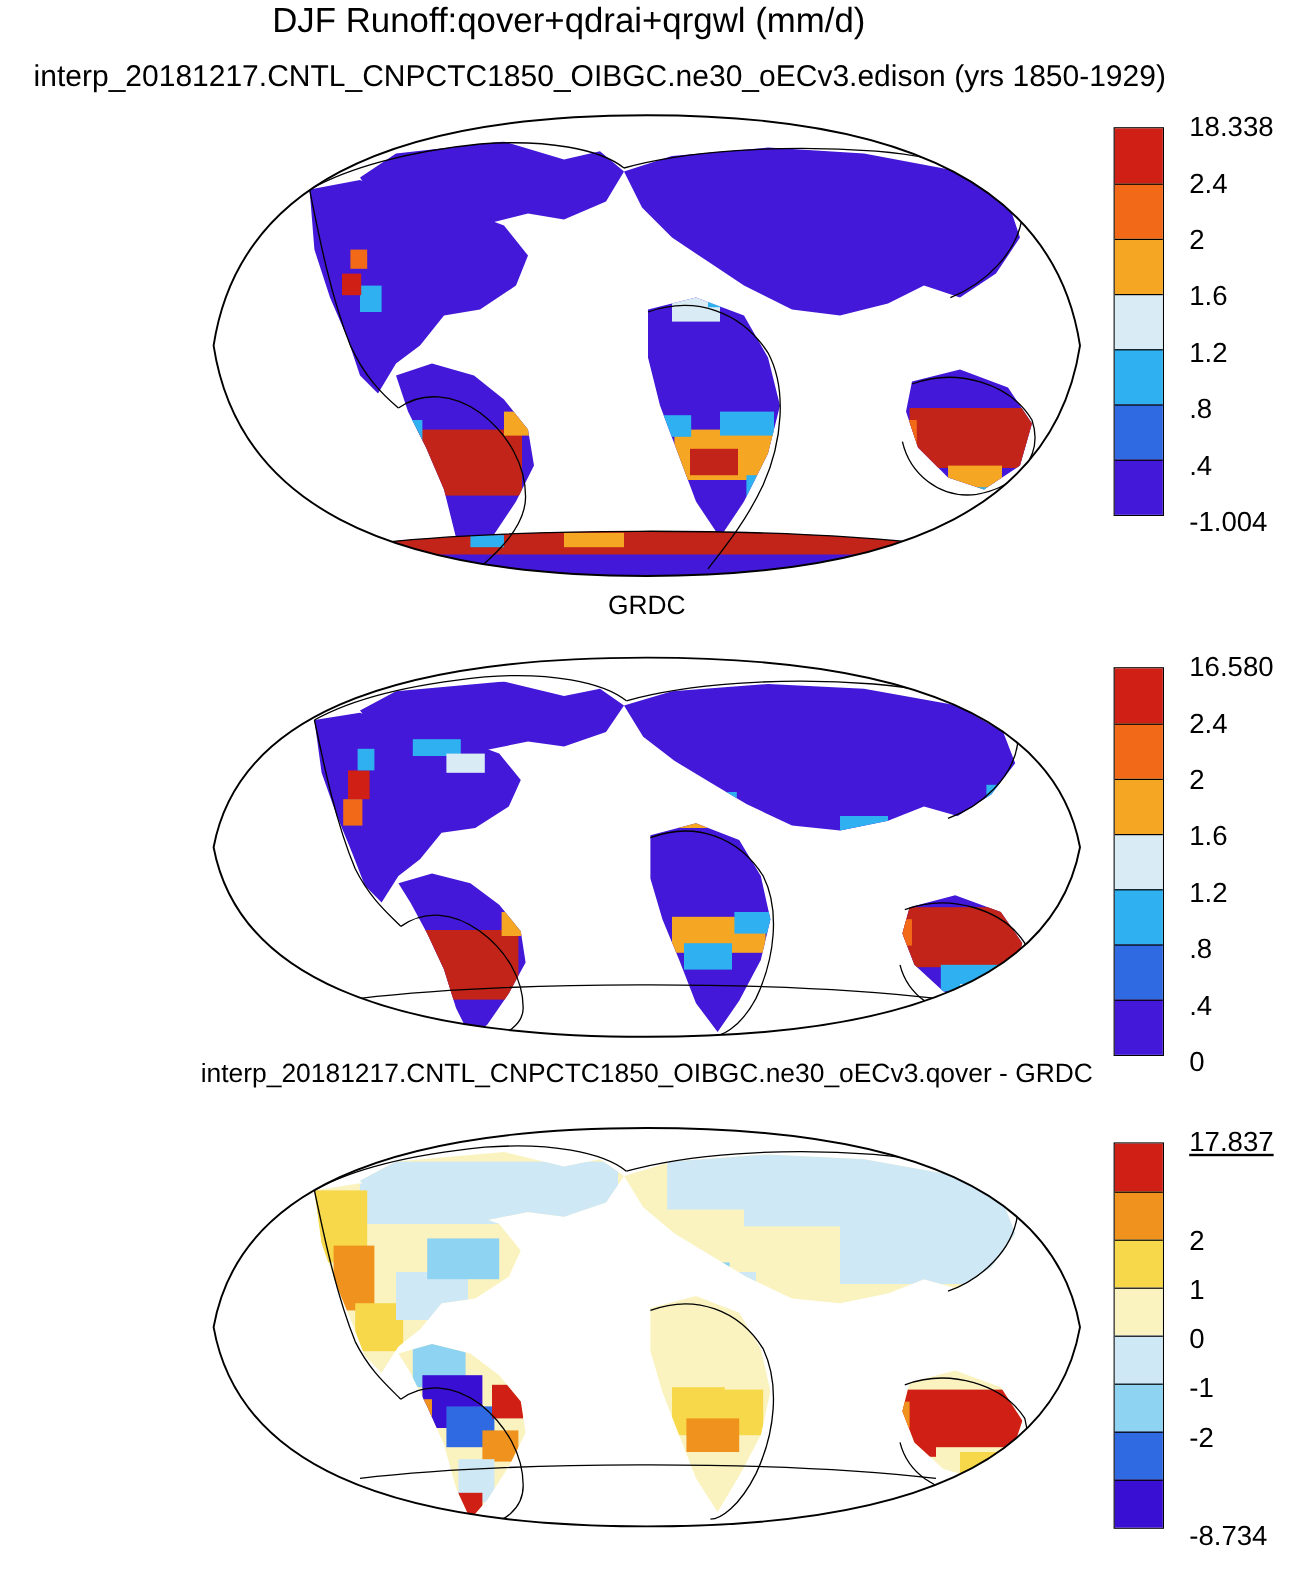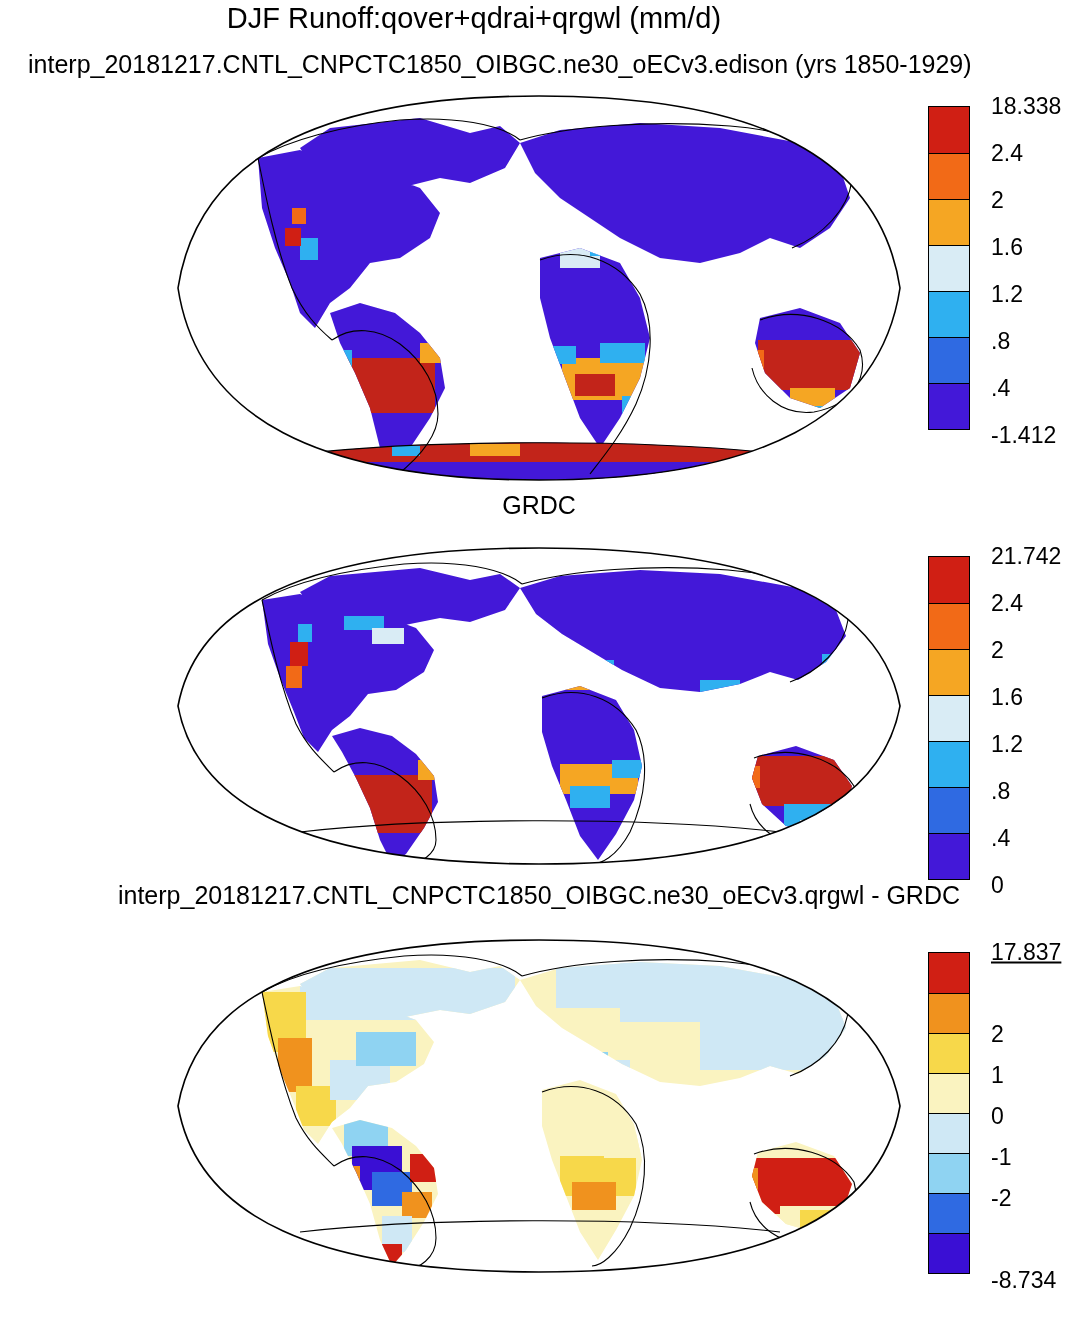--- a/index.html
+++ b/index.html
@@ -41,21 +41,21 @@
     white-space: nowrap;
     margin-left: 24px;
   }
   .panel {
     position: absolute;
     left: 0;
     width: 1078px;
   }
   .panel-title {
     text-align: center;
-    font-size: 25px;
+    font-size: 22px;
     line-height: 30px;
     white-space: nowrap;
   }
   .map-wrap {
     position: relative;
     width: 1078px;
   }
   .map-svg {
     display: block;
   }
@@ -172,21 +172,21 @@
         <div class="cbar-seg" style="height:46px;background:#4318d8;"></div>
       </div>
       <div class="cbar-labels" style="left:975px; top:18px; width:100px; height:330px;">
         <span class="cbar-label" style="top:0px;">18.338</span>
         <span class="cbar-label" style="top:47px;">2.4</span>
         <span class="cbar-label" style="top:94px;">2</span>
         <span class="cbar-label" style="top:141px;">1.6</span>
         <span class="cbar-label" style="top:188px;">1.2</span>
         <span class="cbar-label" style="top:235px;">.8</span>
         <span class="cbar-label" style="top:282px;">.4</span>
-        <span class="cbar-label" style="top:329px;">-1.412</span>
+        <span class="cbar-label" style="top:329px;">-1.004</span>
       </div>
     </div>
   </div>
 
   <div class="panel" style="top:490px;">
     <div class="panel-title">GRDC</div>
     <div class="map-wrap">
       <svg class="map-svg" width="1078" height="345" viewBox="0 0 1078 345">
         <defs>
           <clipPath id="globe2">
@@ -246,34 +246,34 @@
       <div class="cbar" style="left:928px; top:36px;">
         <div class="cbar-seg" style="height:46px;background:#d01f14;"></div>
         <div class="cbar-seg" style="height:46px;background:#f26a17;"></div>
         <div class="cbar-seg" style="height:46px;background:#f5a623;"></div>
         <div class="cbar-seg" style="height:46px;background:#d9ecf5;"></div>
         <div class="cbar-seg" style="height:46px;background:#2fb0f0;"></div>
         <div class="cbar-seg" style="height:46px;background:#2f6ae2;"></div>
         <div class="cbar-seg" style="height:46px;background:#4318d8;"></div>
       </div>
       <div class="cbar-labels" style="left:975px; top:36px; width:100px; height:330px;">
-        <span class="cbar-label" style="top:0px;">21.742</span>
+        <span class="cbar-label" style="top:0px;">16.580</span>
         <span class="cbar-label" style="top:47px;">2.4</span>
         <span class="cbar-label" style="top:94px;">2</span>
         <span class="cbar-label" style="top:141px;">1.6</span>
         <span class="cbar-label" style="top:188px;">1.2</span>
         <span class="cbar-label" style="top:235px;">.8</span>
         <span class="cbar-label" style="top:282px;">.4</span>
         <span class="cbar-label" style="top:329px;">0</span>
       </div>
     </div>
   </div>
 
   <div class="panel" style="top:880px;">
-    <div class="panel-title">interp_20181217.CNTL_CNPCTC1850_OIBGC.ne30_oECv3.qrgwl - GRDC</div>
+    <div class="panel-title">interp_20181217.CNTL_CNPCTC1850_OIBGC.ne30_oECv3.qover - GRDC</div>
     <div class="map-wrap">
       <svg class="map-svg" width="1078" height="400" viewBox="0 0 1078 400">
         <defs>
           <clipPath id="globe3">
             <path d="M539,30 C760,30 880,84 900,196 C880,308 760,362 539,362 C318,362 198,308 178,196 C198,84 318,30 539,30 Z"></path>
           </clipPath>
           <clipPath id="land3">
             <path d="M300,74 L330,58 L420,50 L470,62 L500,56 L520,70 L505,92 L470,104 L440,100 L400,108 L360,104 L320,100 Z
                      M262,82 L300,76 L340,92 L378,96 L416,110 L434,132 L424,154 L396,172 L368,176 L350,198 L332,212 L318,234 L304,220 L294,194 L280,160 L268,126 Z
                      M332,218 L360,210 L392,218 L416,236 L434,258 L438,284 L424,312 L406,340 L392,356 L380,330 L370,294 L356,262 L342,234 Z

